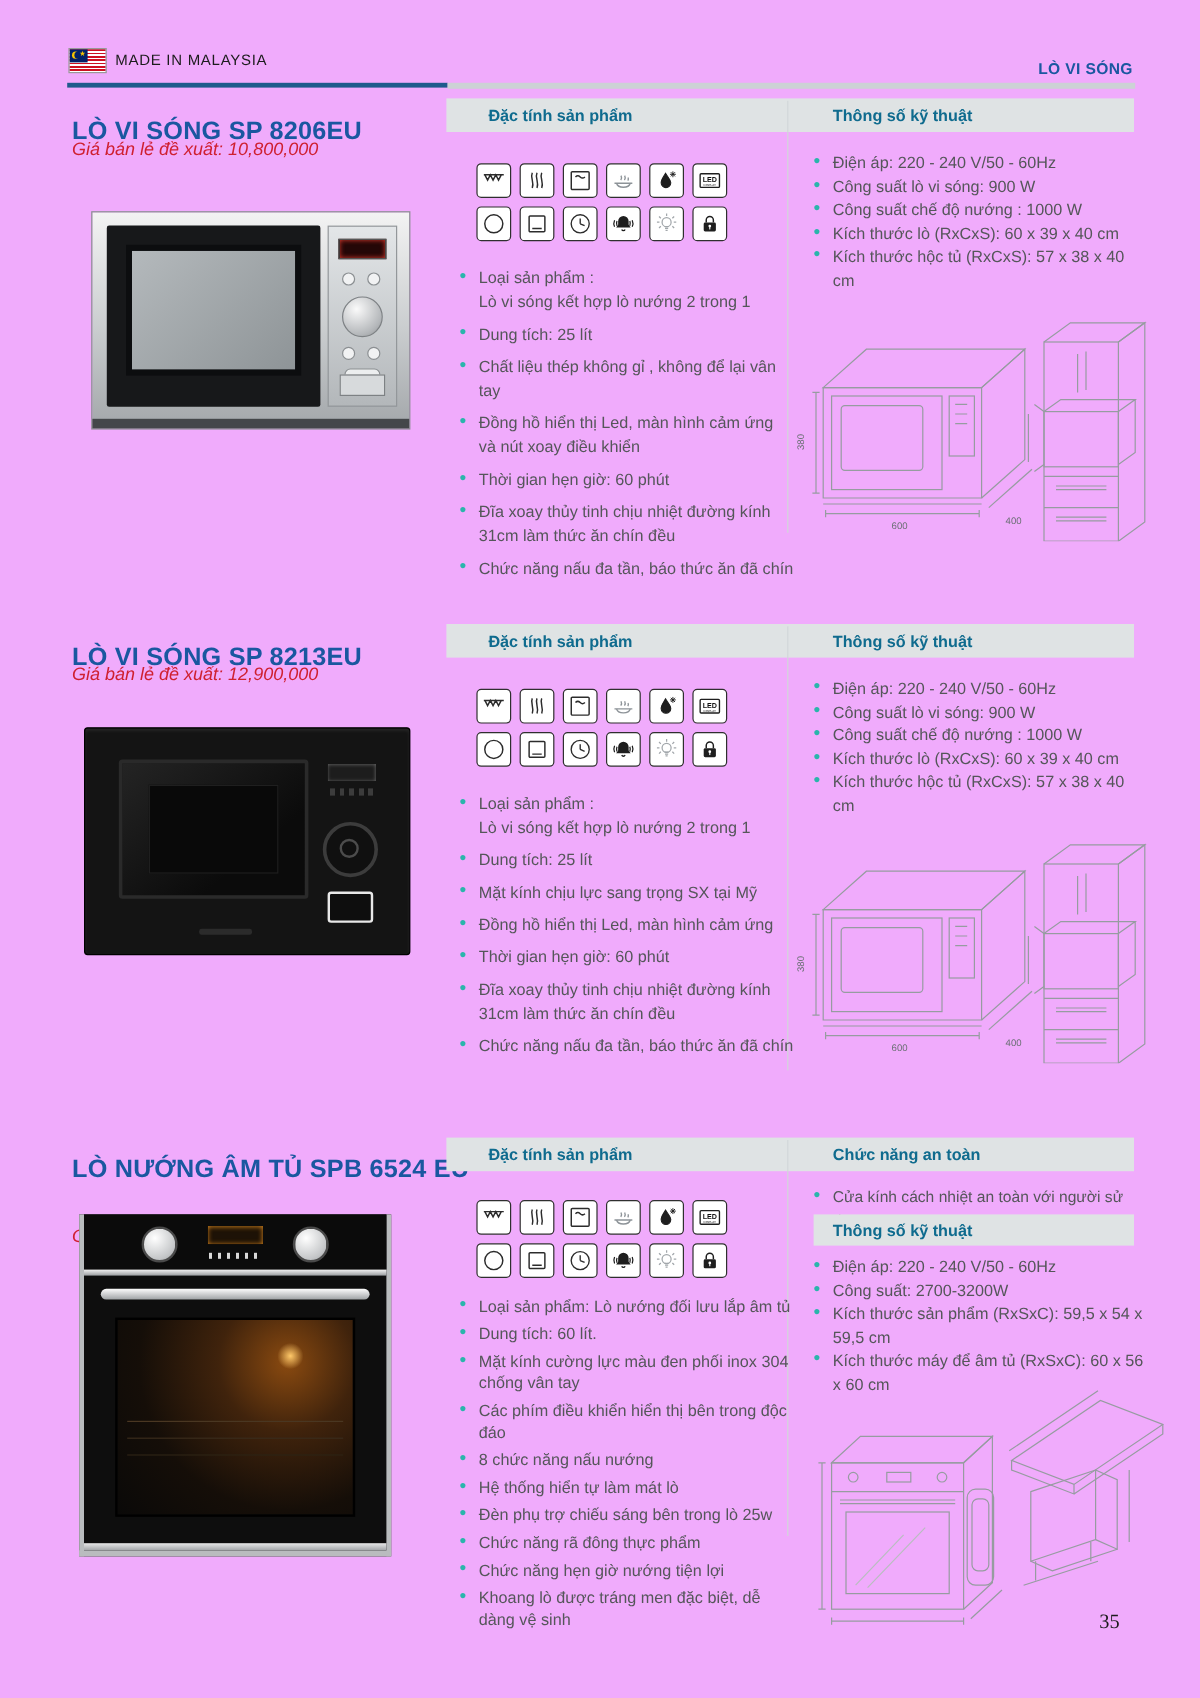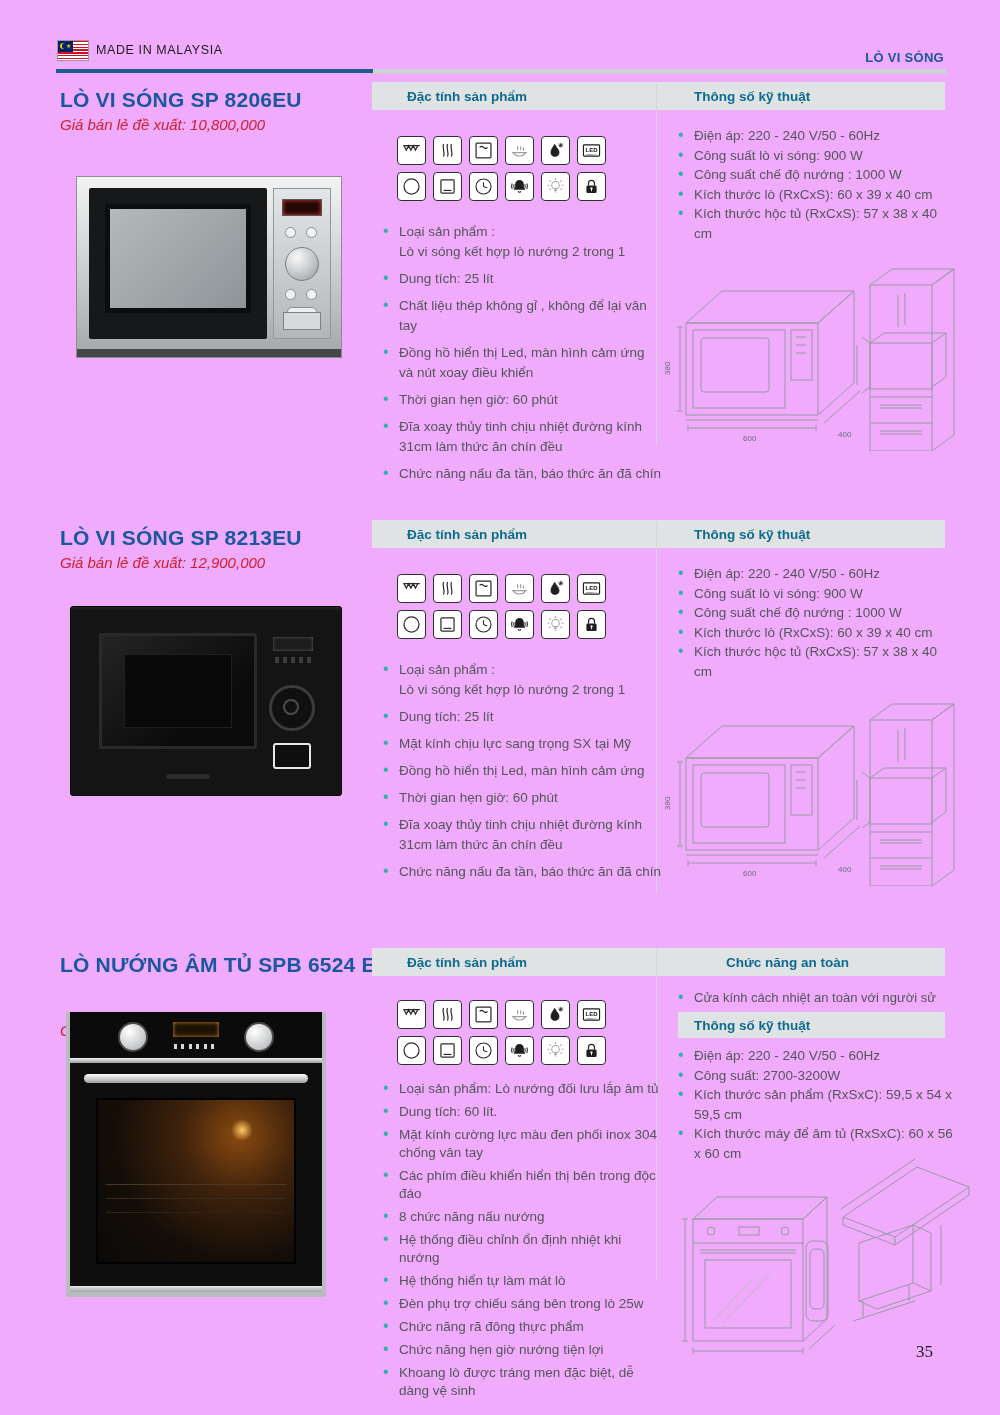--- a/index.html
+++ b/index.html
@@ -12,21 +12,21 @@
   .flag .canton{position:absolute;left:0;top:0;width:15px;height:10.5px;background:#012169;}
   .flag .crescent{position:absolute;left:2px;top:2px;width:6px;height:6px;border-radius:50%;
         background:#f5c400;}
   .flag .crescent::after{content:"";position:absolute;left:2px;top:0;width:6px;height:6px;border-radius:50%;background:#012169;}
   .flag .star{position:absolute;left:8px;top:2px;font-size:6px;line-height:6px;color:#f5c400;}
   .made-in{font-size:12.5px;letter-spacing:.6px;color:#1c1c1c;}
   .category{font-size:13px;font-weight:bold;color:#1a57a0;letter-spacing:.3px;}
   .rule-blue{background:#1f5a8c;height:4px;}
   .rule-gray{background:#ccd2d5;height:5px;}
   
-  .title{font-size:21px;font-weight:bold;color:#1a57a0;letter-spacing:.2px;}
+  .title{font-size:21px;font-weight:bold;color:#1a57a0;letter-spacing:.2px;margin-top:10px;}
   .price{font-size:15px;font-style:italic;color:#cf2030;}
   .bar{background:#dfe3e4;height:28px;}
   .bar-label{font-size:13.5px;font-weight:bold;color:#0f6b8e;}
   .vdiv{width:1px;background:#d2d6d9;}
   ul.blist{list-style:none;margin:0;padding:0;}
   ul.blist li{position:relative;padding-left:16px;margin-bottom:7px;font-size:13.5px;
       color:#55565a;line-height:20px;white-space:pre-line;}
   ul.blist li::before{content:"\2022";position:absolute;left:0;top:-1px;color:#2ab5ab;font-size:16px;}
   ul.speclist li{margin-bottom:0;line-height:19.5px;}
   ul.s3feat li{line-height:18px;margin-bottom:5px;}
@@ -436,21 +436,21 @@
     <path d="M204 104 l8 6 M204 160 l8 -6 M199 112 V152"></path>
     <path d="M212 164 H274 M212 190 H274"></path>
     <path d="M222 172 H264 M222 175 H264 M222 198 H264 M222 201 H264"></path>
   </svg>
 
   <div class="abs title" style="left:60px;top:953px;">LÒ NƯỚNG ÂM TỦ SPB 6524 EU</div>
   <div class="abs price" style="left:60px;top:1022px;">Giá bán lẻ đề xuất: 17,600,000</div>
 
   <div class="abs bar" style="left:372px;top:948px;width:573px;"></div>
   <div class="abs bar-label" style="left:407px;top:955px;">Đặc tính sản phẩm</div>
-  <div class="abs bar-label" style="left:694px;top:955px;margin-left:32px;">Chức năng an toàn</div>
+  <div class="abs bar-label" style="left:694px;top:955px;">Chức năng an toàn</div>
   <div class="abs vdiv" style="left:656px;top:950px;height:330px;"></div>
 
   <div class="abs ph ov" style="left:66px;top:1012px;width:252px;height:280px;">
     <div class="ov-strip">
       <div class="ov-knob" style="left:48px;"></div>
       <div class="ov-knob" style="right:48px;"></div>
       <div class="ov-disp"></div>
       <div class="ov-dots"></div>
     </div>
     <div class="ov-trim"></div>
@@ -558,21 +558,20 @@
           </g>
         </svg>
       </span>
     </div>
   <ul class="abs blist s3feat" style="left:383px;top:1080px;width:282px;">
       <li>Loại sản phẩm: Lò nướng đối lưu lắp âm tủ</li>
       <li>Dung tích: 60 lít.</li>
       <li>Mặt kính cường lực màu đen phối inox 304 chống vân tay</li>
       <li>Các phím điều khiển hiển thị bên trong độc đáo</li>
       <li>8 chức năng nấu nướng</li>
-      <li>Hệ thống điều chỉnh ổn định nhiệt khi nướng</li>
       <li>Hệ thống hiển tự làm mát lò</li>
       <li>Đèn phụ trợ chiếu sáng bên trong lò 25w</li>
       <li>Chức năng rã đông thực phẩm</li>
       <li>Chức năng hẹn giờ nướng tiện lợi</li>
       <li>Khoang lò được tráng men đặc biệt, dễ dàng vệ sinh</li>
     </ul>
 
   <ul class="abs blist speclist safelist" style="left:678px;top:988px;width:272px;">
       <li>Cửa kính cách nhiệt an toàn với người sử dụng</li>
     </ul>

